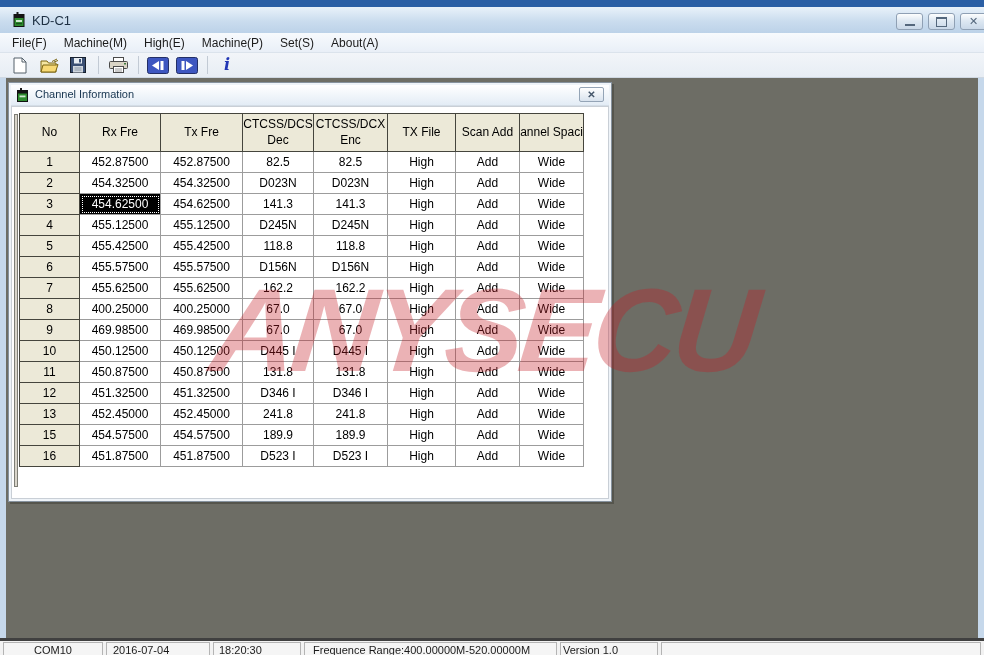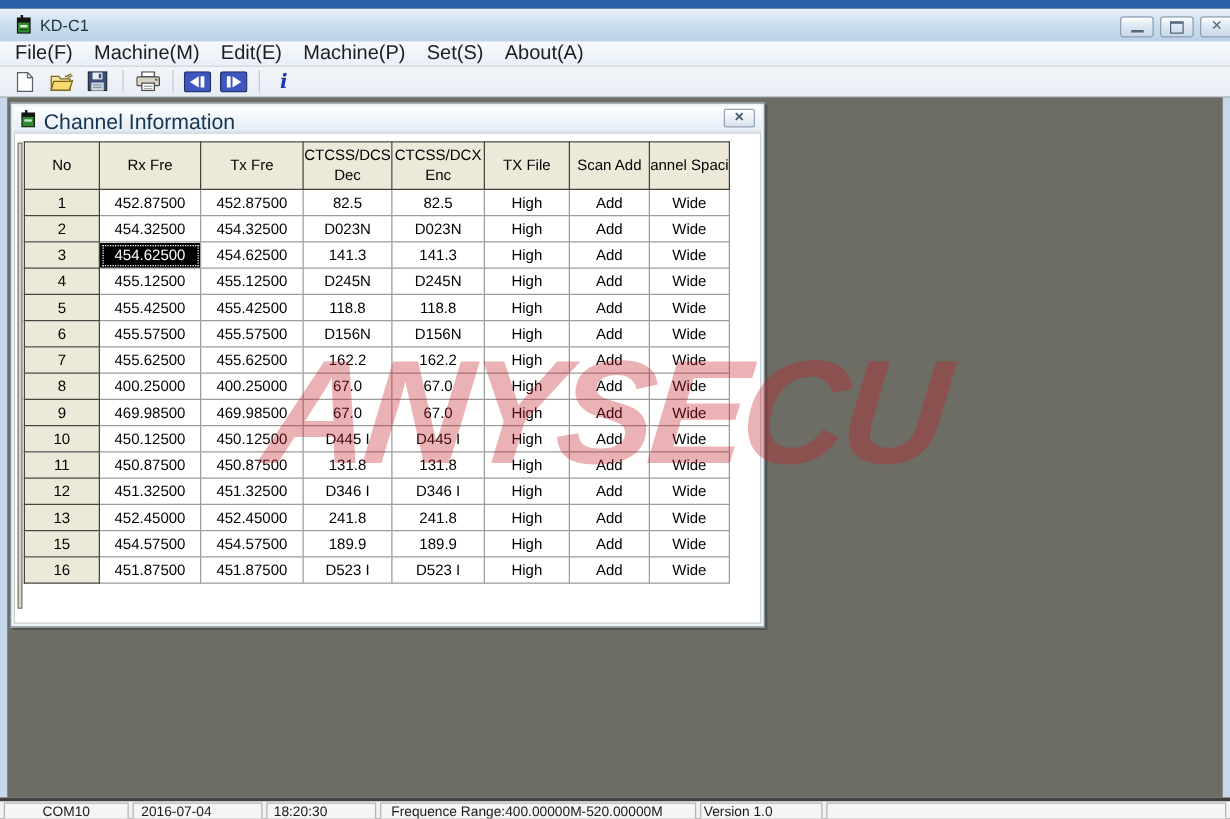--- a/index.html
+++ b/index.html
@@ -29,21 +29,21 @@
   .win-btn .dash{width:10px;height:2px;background:#54677c;margin-top:7px;}
   .win-btn .boxg{width:9px;height:7px;border:1px solid #54677c;border-top-width:2px;}
   .win-btn .xg{font-size:11px;color:#54677c;line-height:1;}
   
   .menubar{
     position:absolute;left:0;top:33px;width:984px;height:20px;
     background:linear-gradient(#f7fafd,#e9eff7);
     border-bottom:1px solid #dbe3ec;
     display:flex;align-items:center;gap:17px;padding-left:12px;box-sizing:border-box;
   }
-  .menu-item{font-size:16px;color:#1c1c1c;white-space:nowrap;cursor:default;}
+  .menu-item{font-size:12px;color:#1c1c1c;white-space:nowrap;cursor:default;}
   
   .toolbar{
     position:absolute;left:0;top:53px;width:984px;height:25px;
     background:linear-gradient(#f2f5f9,#e7edf4);
     border-bottom:1px solid #cfd8e2;
     display:flex;align-items:center;padding-left:8px;box-sizing:border-box;
   }
   .tbtn{width:24px;height:21px;display:flex;align-items:center;justify-content:center;margin-right:5px;}
   .tsep{width:1px;height:18px;background:#c2cad4;margin:0 7px 0 3px;}
   .info-i{font-family:"DejaVu Serif",serif;font-weight:bold;font-style:italic;font-size:16px;color:#2337b5;line-height:1;}
@@ -57,21 +57,21 @@
     background:#eef3f8;border:1px solid #86929e;box-sizing:border-box;
     box-shadow:2px 2px 0 rgba(40,40,35,.35);
     padding:2px;
   }
   .child-titlebar{
     position:relative;height:20px;
     background:linear-gradient(#ffffff,#e3ecf5);
     border-bottom:1px solid #d4dde6;
   }
   .child-titlebar .c-icon{position:absolute;left:6px;top:3px;}
-  .child-titlebar .c-title{position:absolute;left:24px;top:3px;font-size:17px;color:#16344f;}
+  .child-titlebar .c-title{position:absolute;left:24px;top:3px;font-size:11px;color:#16344f;}
   .child-close{
     position:absolute;right:5px;top:2px;width:25px;height:15px;
     border:1px solid #94a4b6;border-radius:2px;box-sizing:border-box;
     background:linear-gradient(#fefefe,#d9e3ee);
     display:flex;align-items:center;justify-content:center;
     font-size:10px;font-weight:bold;color:#44566a;line-height:1;
   }
   .child-client{position:relative;background:#ffffff;height:393px;border:1px solid #c9cfd6;box-sizing:border-box;}
   .grid-margin{position:absolute;left:2px;top:7px;width:4px;height:373px;background:#d9d5cb;border:1px solid #7d7d75;box-sizing:border-box;}
   
@@ -132,21 +132,21 @@
       <span class="boxg"></span>
     </div>
   <div class="win-btn" style="left:960px;">
       <span class="xg">✕</span>
     </div>
 </div>
 
 <div class="menubar">
     <span class="menu-item">File(F)</span>
     <span class="menu-item">Machine(M)</span>
-    <span class="menu-item">Edit(E)</span>
+    <span class="menu-item">High(E)</span>
     <span class="menu-item">Machine(P)</span>
     <span class="menu-item">Set(S)</span>
     <span class="menu-item">About(A)</span>
   </div>
 
 <div class="toolbar">
   <span class="tbtn">
     <svg width="14" height="17" viewBox="0 0 14 17">
       <path d="M1 1h8l4 4v11H1z" fill="#ffffff" stroke="#55606b"></path>
       <path d="M9 1v4h4" fill="none" stroke="#55606b"></path>

